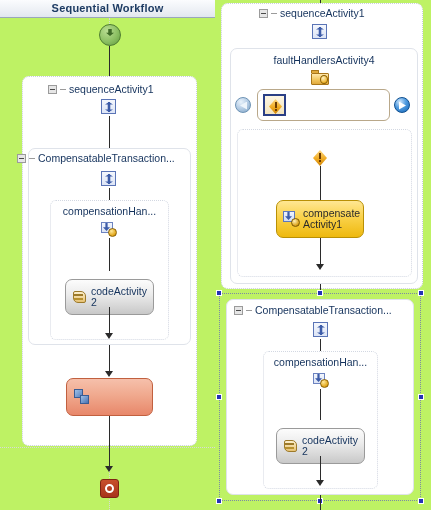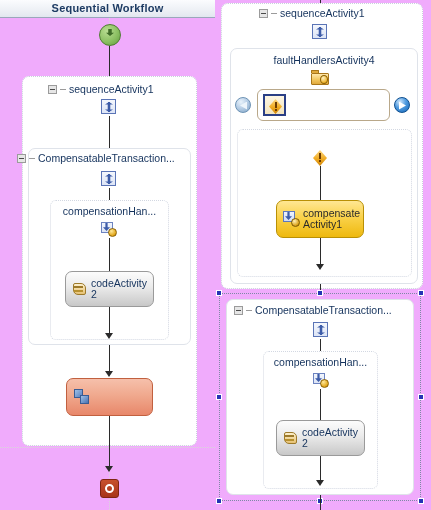--- a/index.html
+++ b/index.html
@@ -8,21 +8,21 @@
     background: #ffffff;
   }
   body {
     font-family: "Liberation Sans", sans-serif;
     -webkit-font-smoothing: none;
   }
   #canvas {
     position: relative;
     width: 431px;
     height: 510px;
-    background: #f0abfc;
+    background: #bef264;
     overflow: hidden;
   }
 
   
   .titlebar {
     position: absolute;
     left: 0; top: 0;
     width: 215px;
     height: 18px;
     background: linear-gradient(to bottom, #fbfcfe 0%, #eef1f6 55%, #e2e7ef 100%);
@@ -316,20 +316,21 @@
     color: #14325c;
     overflow: hidden;
   }
   .activity .txt {
     display: block;
     white-space: pre-line;
   }
   .activity.code {
     border: 1px solid #9a9a9a;
     background: linear-gradient(to bottom, #fcfcfc 0%, #ececec 42%, #c8c8c8 100%);
+    margin-top: 8px;
   }
   .activity.throwact {
     border: 1px solid #c1603f;
     background: linear-gradient(to bottom, #f6c0ab 0%, #f0a98e 45%, #e8876a 100%);
     color: #2a2a2a;
   }
   .activity.compensate {
     border: 1px solid #b99005;
     background: linear-gradient(to bottom, #ffe793 0%, #fad24b 45%, #eeb90f 100%);
     color: #2a2a2a;

